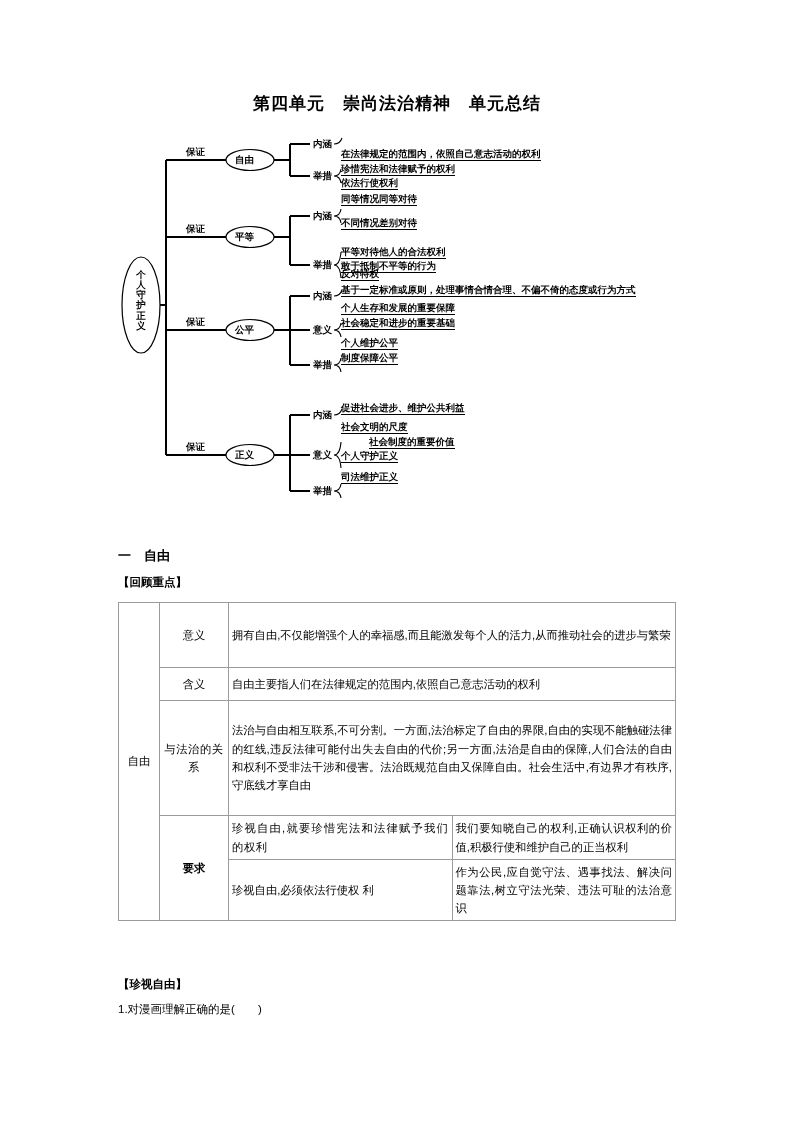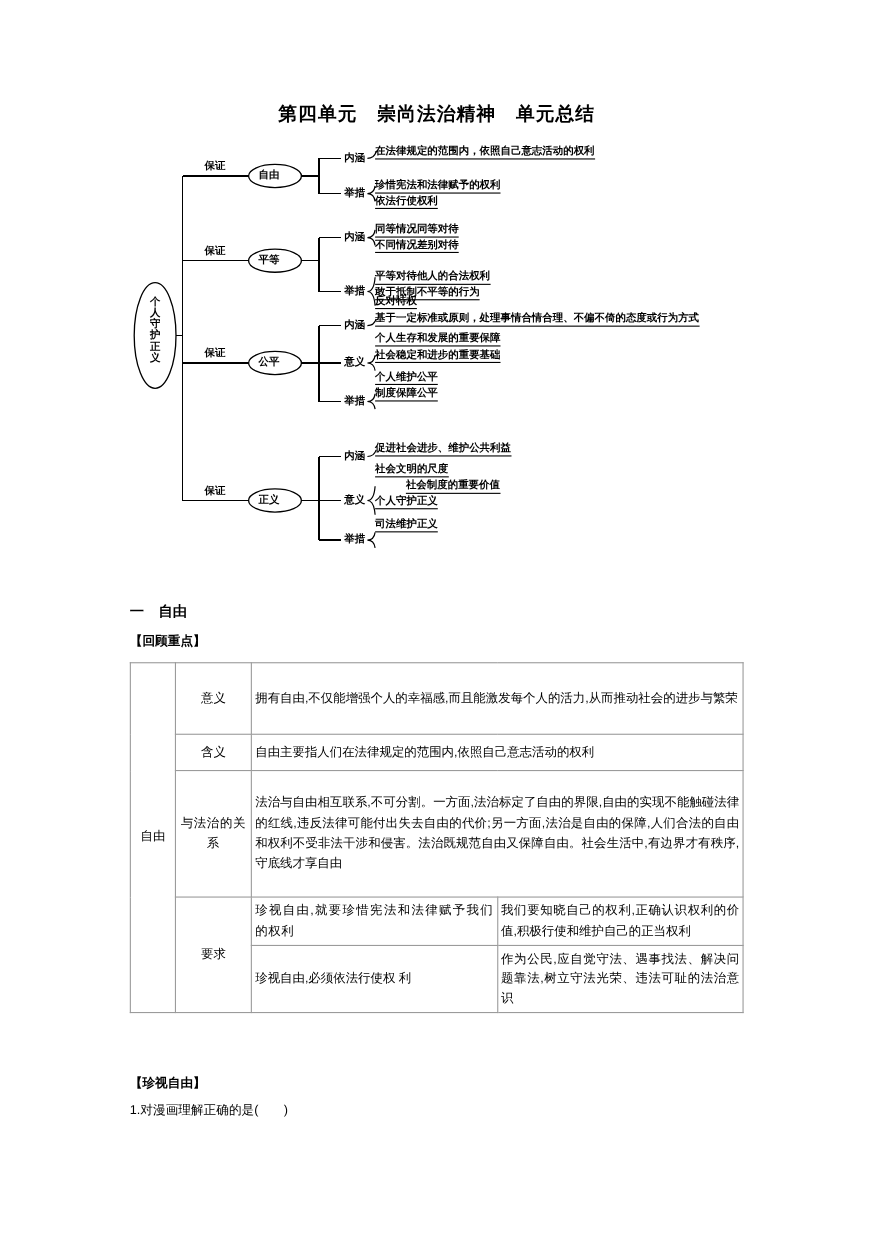--- a/index.html
+++ b/index.html
@@ -247,25 +247,25 @@
     <div class="mm-label" style="left:313px; top:135px;">举措</div>
 
     <div class="mm-label" style="left:313px; top:166px;">内涵</div>
     <div class="mm-label" style="left:313px; top:200px;">意义</div>
     <div class="mm-label" style="left:313px; top:235px;">举措</div>
 
     <div class="mm-label" style="left:313px; top:285px;">内涵</div>
     <div class="mm-label" style="left:313px; top:325px;">意义</div>
     <div class="mm-label" style="left:313px; top:361px;">举措</div>
 
-    <div class="mm-leaf" style="left:341px; top:8px;">在法律规定的范围内，依照自己意志活动的权利</div>
+    <div class="mm-leaf" style="left:341px; top:24px;">在法律规定的范围内，依照自己意志活动的权利</div>
     <div class="mm-leaf" style="left:341px; top:39px;">珍惜宪法和法律赋予的权利</div>
     <div class="mm-leaf" style="left:341px; top:53px;">依法行使权利</div>
 
-    <div class="mm-leaf" style="left:341px; top:79px;">同等情况同等对待</div>
+    <div class="mm-leaf" style="left:341px; top:69px;">同等情况同等对待</div>
     <div class="mm-leaf" style="left:341px; top:93px;">不同情况差别对待</div>
     <div class="mm-leaf" style="left:341px; top:108px;margin-top:36px;">反对特权</div>
     <div class="mm-leaf" style="left:341px; top:122px;">平等对待他人的合法权利</div>
     <div class="mm-leaf" style="left:341px; top:136px;">敢于抵制不平等的行为</div>
 
     <div class="mm-leaf" style="left:341px; top:160px;">基于一定标准或原则，处理事情合情合理、不偏不倚的态度或行为方式</div>
     <div class="mm-leaf" style="left:341px; top:178px;">个人生存和发展的重要保障</div>
     <div class="mm-leaf" style="left:341px; top:193px;">社会稳定和进步的重要基础</div>
     <div class="mm-leaf" style="left:341px; top:213px;">个人维护公平</div>
     <div class="mm-leaf" style="left:341px; top:228px;">制度保障公平</div>
@@ -291,21 +291,21 @@
         </tr>
         <tr>
           <td class="col-key" style="height:28px;">含义</td>
           <td class="col-val" colspan="2">自由主要指人们在法律规定的范围内,依照自己意志活动的权利</td>
         </tr>
         <tr>
           <td class="col-key k-spread" style="height:110px;">与法治的关系</td>
           <td class="col-val" colspan="2">法治与自由相互联系,不可分割。一方面,法治标定了自由的界限,自由的实现不能触碰法律的红线,违反法律可能付出失去自由的代价;另一方面,法治是自由的保障,人们合法的自由和权利不受非法干涉和侵害。法治既规范自由又保障自由。社会生活中,有边界才有秩序,守底线才享自由</td>
         </tr>
         <tr>
-          <td class="col-key thick-top" rowspan="2" style="height:100px;">要求</td>
+          <td class="col-key thick-top" rowspan="2" style="height:100px;font-weight:bold;">要求</td>
           <td class="col-sub thick-top k-spread">珍视自由,就要珍惜宪法和法律赋予我们的权利</td>
           <td class="col-val thick-top">我们要知晓自己的权利,正确认识权利的价值,积极行使和维护自己的正当权利</td>
         </tr>
         <tr>
           <td class="col-sub" style="height:56px;">珍视自由,必须依法行使权 利</td>
           <td class="col-val">作为公民,应自觉守法、遇事找法、解决问题靠法,树立守法光荣、违法可耻的法治意识</td>
         </tr>
       </tbody>
     </table>
   </div>

